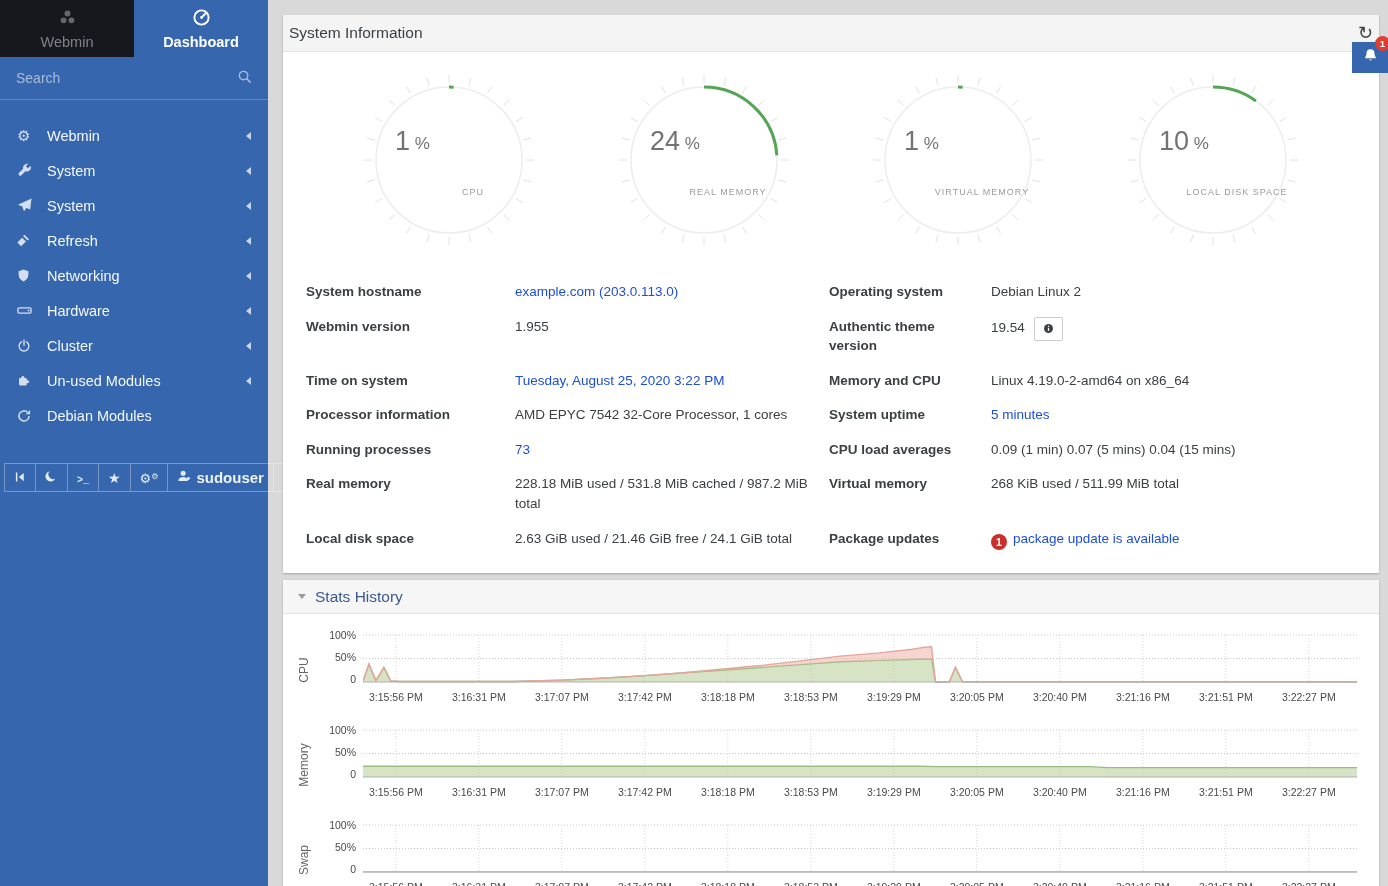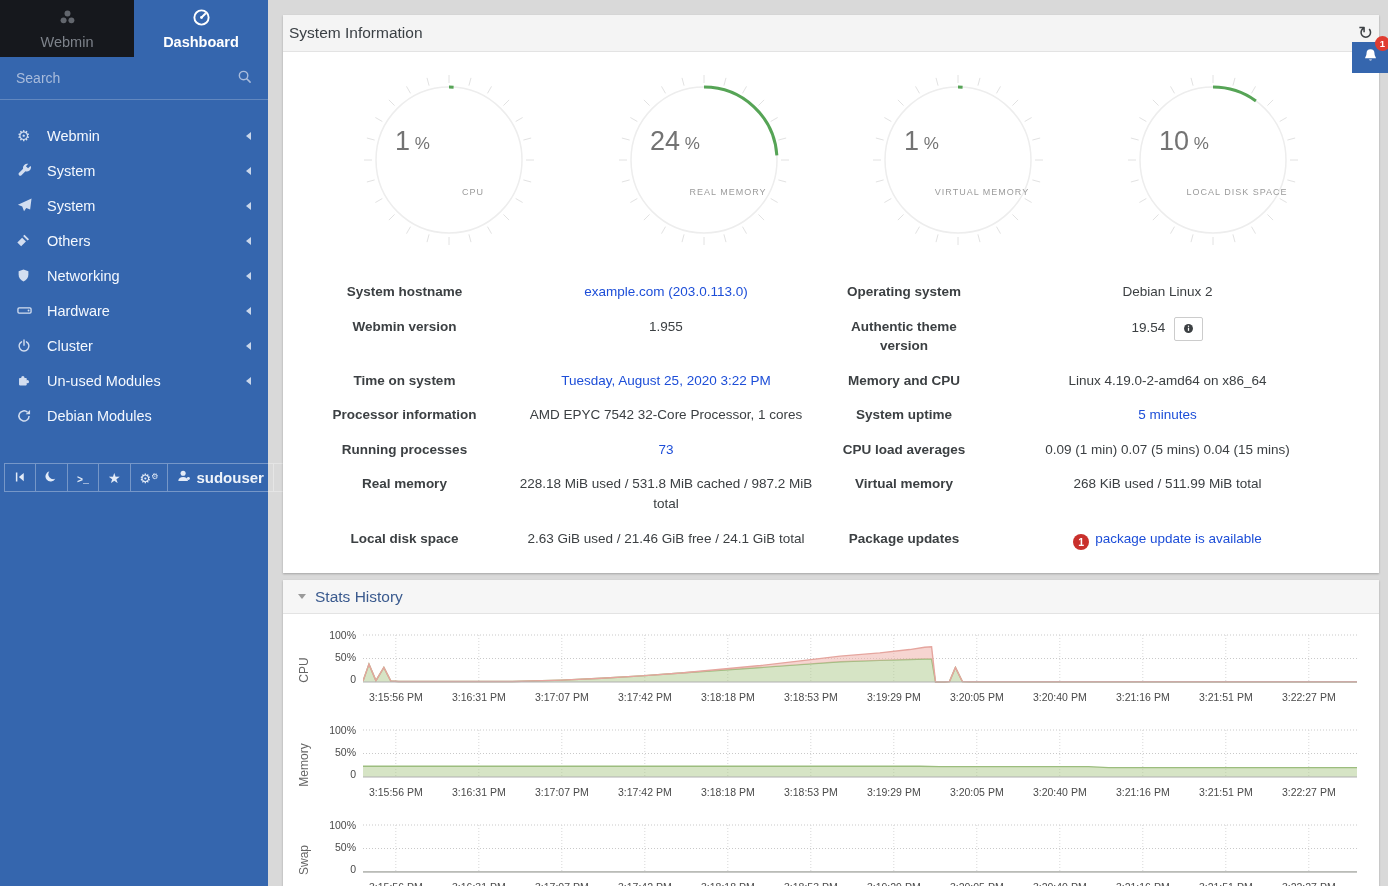--- a/index.html
+++ b/index.html
@@ -40,21 +40,21 @@
   .refresh-btn { font-size:18px; color:#3d4145; cursor:pointer; line-height:1; }
   .card-body { padding:20px 23px 16px 23px; }
 
   
   .gauges { display:flex; justify-content:space-between; padding:0 55px; }
   .gauge { position:relative; }
   .gauge-num { fill:#737373; }
   .gauge-cap { fill:#9b9b9b; letter-spacing:1px; }
 
   
-  .info-table { display:grid; grid-template-columns:209px 314px 162px 1fr; margin-top:22px; font-size:13.5px; color:#3c4043;text-align:center; }
+  .info-table { display:grid; grid-template-columns:209px 314px 162px 1fr; margin-top:22px; font-size:13.5px; color:#3c4043; }
   .info-cell { padding:8px 12px 7px 0; line-height:1.45; }
   .info-label { font-weight:bold; }
   .link { color:#1d4ed8; text-decoration:none; cursor:pointer; }
   .badge { display:inline-flex; align-items:center; justify-content:center; width:16px; height:16px; border-radius:50%; background:#c9302c; color:#fff; font-size:10.5px; font-weight:bold; margin-right:6px; vertical-align:-3px; }
   .info-btn { margin-left:9px; padding:2px 8px 1px; border:1px solid #ccc; border-radius:2px; background:#fff; display:inline-flex; align-items:center; cursor:pointer; vertical-align:-2px; }
 
   
   .stats-header { height:34px; background:#f6f6f6; padding:0 15px; gap:9px; }
   .stats-header h2 { font-size:15.5px; font-weight:normal; color:#3a5a8e; }
   .caret-down { width:0; height:0; border-left:4.5px solid transparent; border-right:4.5px solid transparent; border-top:5px solid #9a9a9a; }
@@ -134,21 +134,21 @@
         </span>
         <span class="mi-label">System</span>
         <span class="caret-left"></span>
       </div>
       <div class="menu-item">
         <span class="mi-icon">
           <svg width="13" height="13" viewBox="0 0 16 16">
             <path fill="#d3def0" d="M9.2.8l5.6 5.6-1.7 1.7-5.6-5.6zM6.3 4.6l4.7 4.7-5.9 5.9L.4 10.5z"></path>
           </svg>
         </span>
-        <span class="mi-label">Others</span>
+        <span class="mi-label">Refresh</span>
         <span class="caret-left"></span>
       </div>
       <div class="menu-item">
         <span class="mi-icon">
           <svg width="13" height="13" viewBox="0 0 16 16">
             <path fill="#d3def0" d="M8 .7l6 2.2v4.2c0 3.9-2.4 6.6-6 8.2-3.6-1.6-6-4.3-6-8.2V2.9z"></path>
           </svg>
         </span>
         <span class="mi-label">Networking</span>
         <span class="caret-left"></span>

